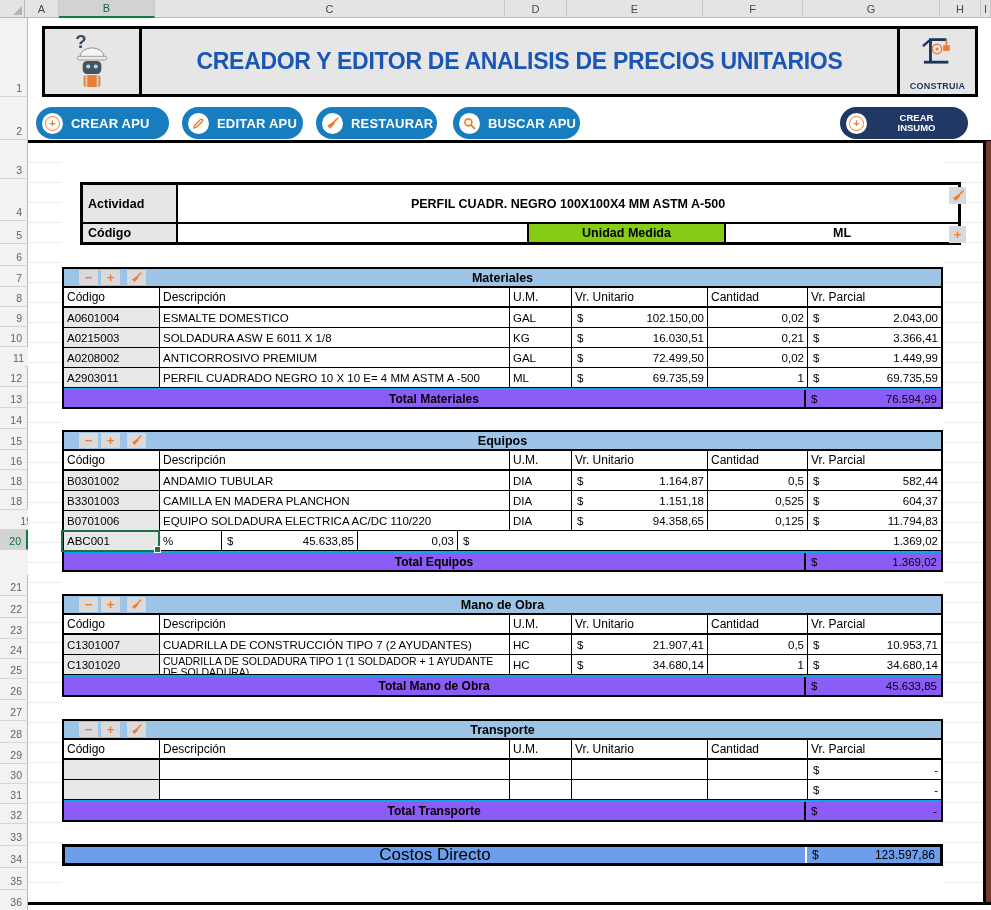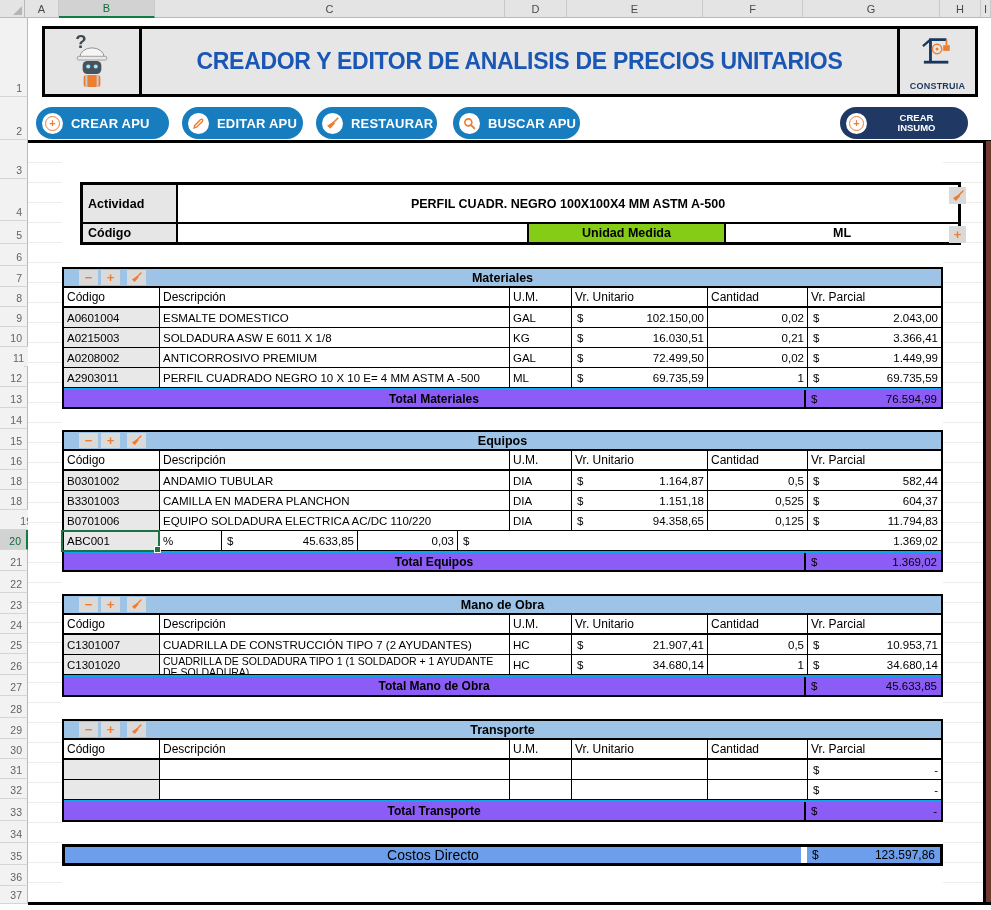--- a/index.html
+++ b/index.html
@@ -100,22 +100,22 @@
   .t-label{width:742px;flex:none;border-right:2px solid #000;box-sizing:border-box;display:flex;align-items:center;
            justify-content:center;font-weight:bold;font-size:12px}
   .t-money{flex:1;display:flex;align-items:center;justify-content:space-between;padding:0 4px 0 5px;font-size:11.5px}
   #sec-materiales{top:267px;height:142px}
   #sec-equipos{top:430px;height:142px}
   #sec-mano{top:594px;height:103px}
   #sec-transporte{top:719px;height:103px}
 
   
   #costos{left:62px;top:844px;width:881px;height:22px;box-sizing:border-box;border:3px solid #000;background:#6D9EEB;display:flex}
-  .c-label{width:742px;flex:none;border-right:6px solid #ffffff;box-sizing:border-box;display:flex;align-items:center;
-           justify-content:center;font-size:14px}
+  .c-label{width:742px;flex:none;border-right:2px solid #ffffff;box-sizing:border-box;display:flex;align-items:center;
+           justify-content:center;font-size:17px}
   .c-money{flex:1;display:flex;align-items:center;justify-content:space-between;padding:0 5px;font-size:12px}
 
   
   #sel-cell{left:61px;top:530px;width:99px;height:22px;border:2px solid #1E7145;box-sizing:border-box;z-index:9}
   #sel-handle{position:absolute;right:-3px;bottom:-3px;width:5px;height:5px;background:#1E7145;border:1px solid #fff}
 </style>
 </head>
 <body>
 
 <div class="abs" id="colheads">
@@ -144,21 +144,21 @@
     <div class="rh" style="height: 20px; margin-left: 24px;">11</div>
     <div class="rh" style="height: 20px;">12</div>
     <div class="rh" style="height: 21px;">13</div>
     <div class="rh" style="height: 21px;">14</div>
     <div class="rh" style="height: 21px;">15</div>
     <div class="rh" style="height: 20px;">16</div>
     <div class="rh" style="height: 20px;">18</div>
     <div class="rh" style="height: 20px;">18</div>
     <div class="rh" style="height: 20px; padding-left: 32px;">19</div>
     <div class="rh sel" style="height: 20px;">20</div>
-    <div class="rh" style="height: 21px;">21</div>
+    <div class="rh" style="height: 21px; margin-top: 25px;">21</div>
     <div class="rh" style="height: 22px;">22</div>
     <div class="rh" style="height: 21px;">23</div>
     <div class="rh" style="height: 20px;">24</div>
     <div class="rh" style="height: 20px;">25</div>
     <div class="rh" style="height: 21px;">26</div>
     <div class="rh" style="height: 21px;">27</div>
     <div class="rh" style="height: 22px;">28</div>
     <div class="rh" style="height: 21px;">29</div>
     <div class="rh" style="height: 20px;">30</div>
     <div class="rh" style="height: 20px;">31</div>

